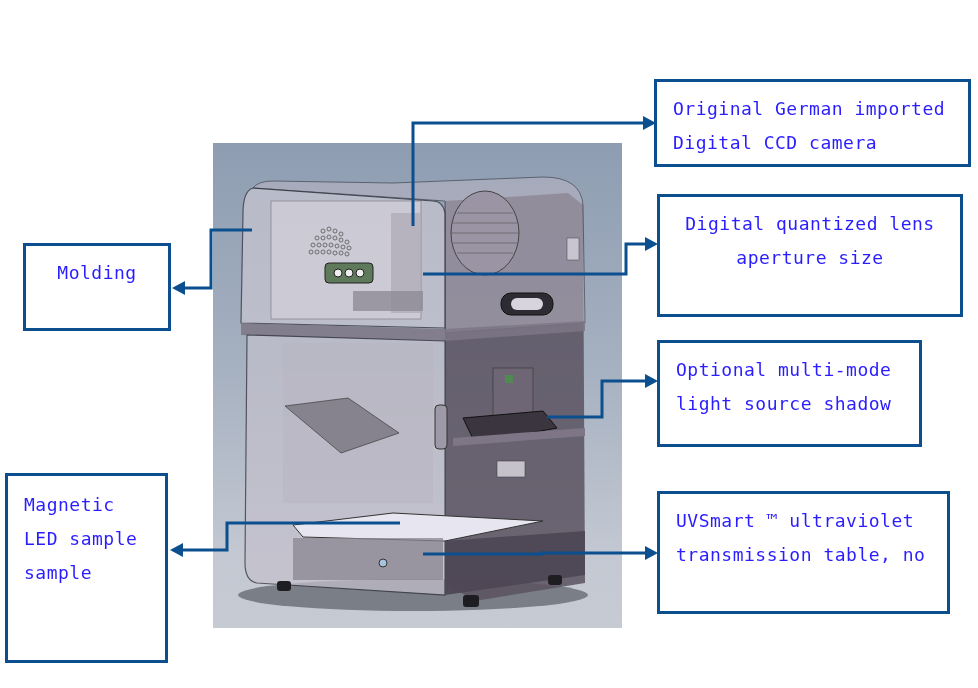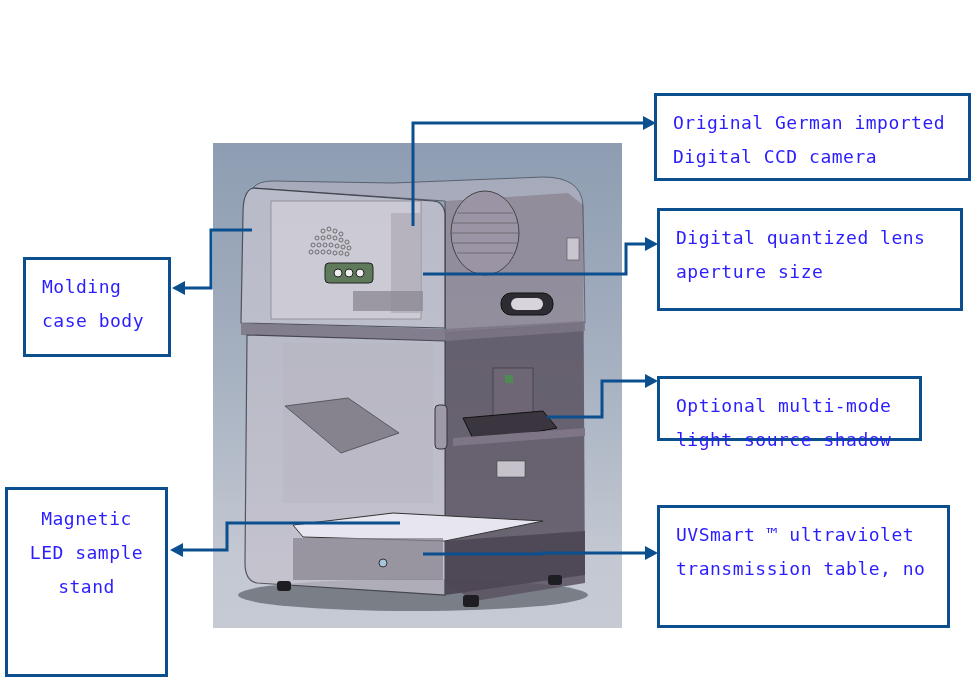--- a/index.html
+++ b/index.html
@@ -7,21 +7,21 @@
          font-family:"DejaVu Sans Mono","Liberation Mono",monospace; }
   .product {
     position:absolute; left:213px; top:143px; width:409px; height:485px;
     background:linear-gradient(180deg,#8e9db2 0%,#a5b0c0 45%,#c3c8d2 85%,#c6cad3 100%);
   }
   .product svg { position:absolute; left:0; top:0; }
   .callout {
     position:absolute; box-sizing:border-box;
     border:3px solid #0b4f8f; background:#ffffff;
     color:#2a1dff; font-size:18px; letter-spacing:0.5px;
-    padding:10px 16px; line-height:34px; white-space:nowrap;margin-top:14px;
+    padding:10px 16px; line-height:34px; white-space:nowrap;
   }
   .callout .line { display:block; }
   #connectors { position:absolute; left:0; top:0; pointer-events:none; }
   #connectors path { fill:none; stroke:#0b4f8f; stroke-width:3; }
   #connectors polygon { fill:#0b4f8f; }
 </style>
 </head>
 <body>
 
 <div class="product">
@@ -133,37 +133,36 @@
 
   <path d="M400,523 L227,523 L227,550 L180,550"></path>
   <polygon points="170,550 183,543 183,557"></polygon>
 </svg>
 
 <div class="callout" style="left:654px; top:79px; width:317px; height:88px;">
   <span class="line">Original German imported</span>
   <span class="line">Digital CCD camera</span>
 </div>
 
-<div class="callout" style="left:657px; top:194px; width:306px; height:103px;">
+<div class="callout" style="left:657px; top:194px; width:306px; height:123px;text-align:center;">
   <span class="line">Digital quantized lens</span>
   <span class="line">aperture size</span>
 </div>
 
-<div class="callout" style="left:657px; top:362px; width:265px; height:65px;">
+<div class="callout" style="left:657px; top:340px; width:265px; height:107px;">
   <span class="line">Optional multi-mode</span>
   <span class="line">light source shadow</span>
 </div>
 
 <div class="callout" style="left:657px; top:491px; width:293px; height:123px;">
   <span class="line">UVSmart ™  ultraviolet</span>
   <span class="line">transmission table, no</span>
 </div>
 
-<div class="callout" style="left:23px; top:243px; width:148px; height:100px;">
+<div class="callout" style="left:23px; top:243px; width:148px; height:88px;text-align:center;">
   <span class="line">Molding</span>
-  <span class="line">case body</span>
 </div>
 
-<div class="callout" style="left:5px; top:473px; width:163px; height:190px; padding-top:12px;text-align:center;">
+<div class="callout" style="left:5px; top:473px; width:163px; height:190px; padding-top:12px;">
   <span class="line">Magnetic</span>
   <span class="line">LED sample</span>
-  <span class="line">stand</span>
+  <span class="line">sample</span>
 </div>
 
 </body></html>

